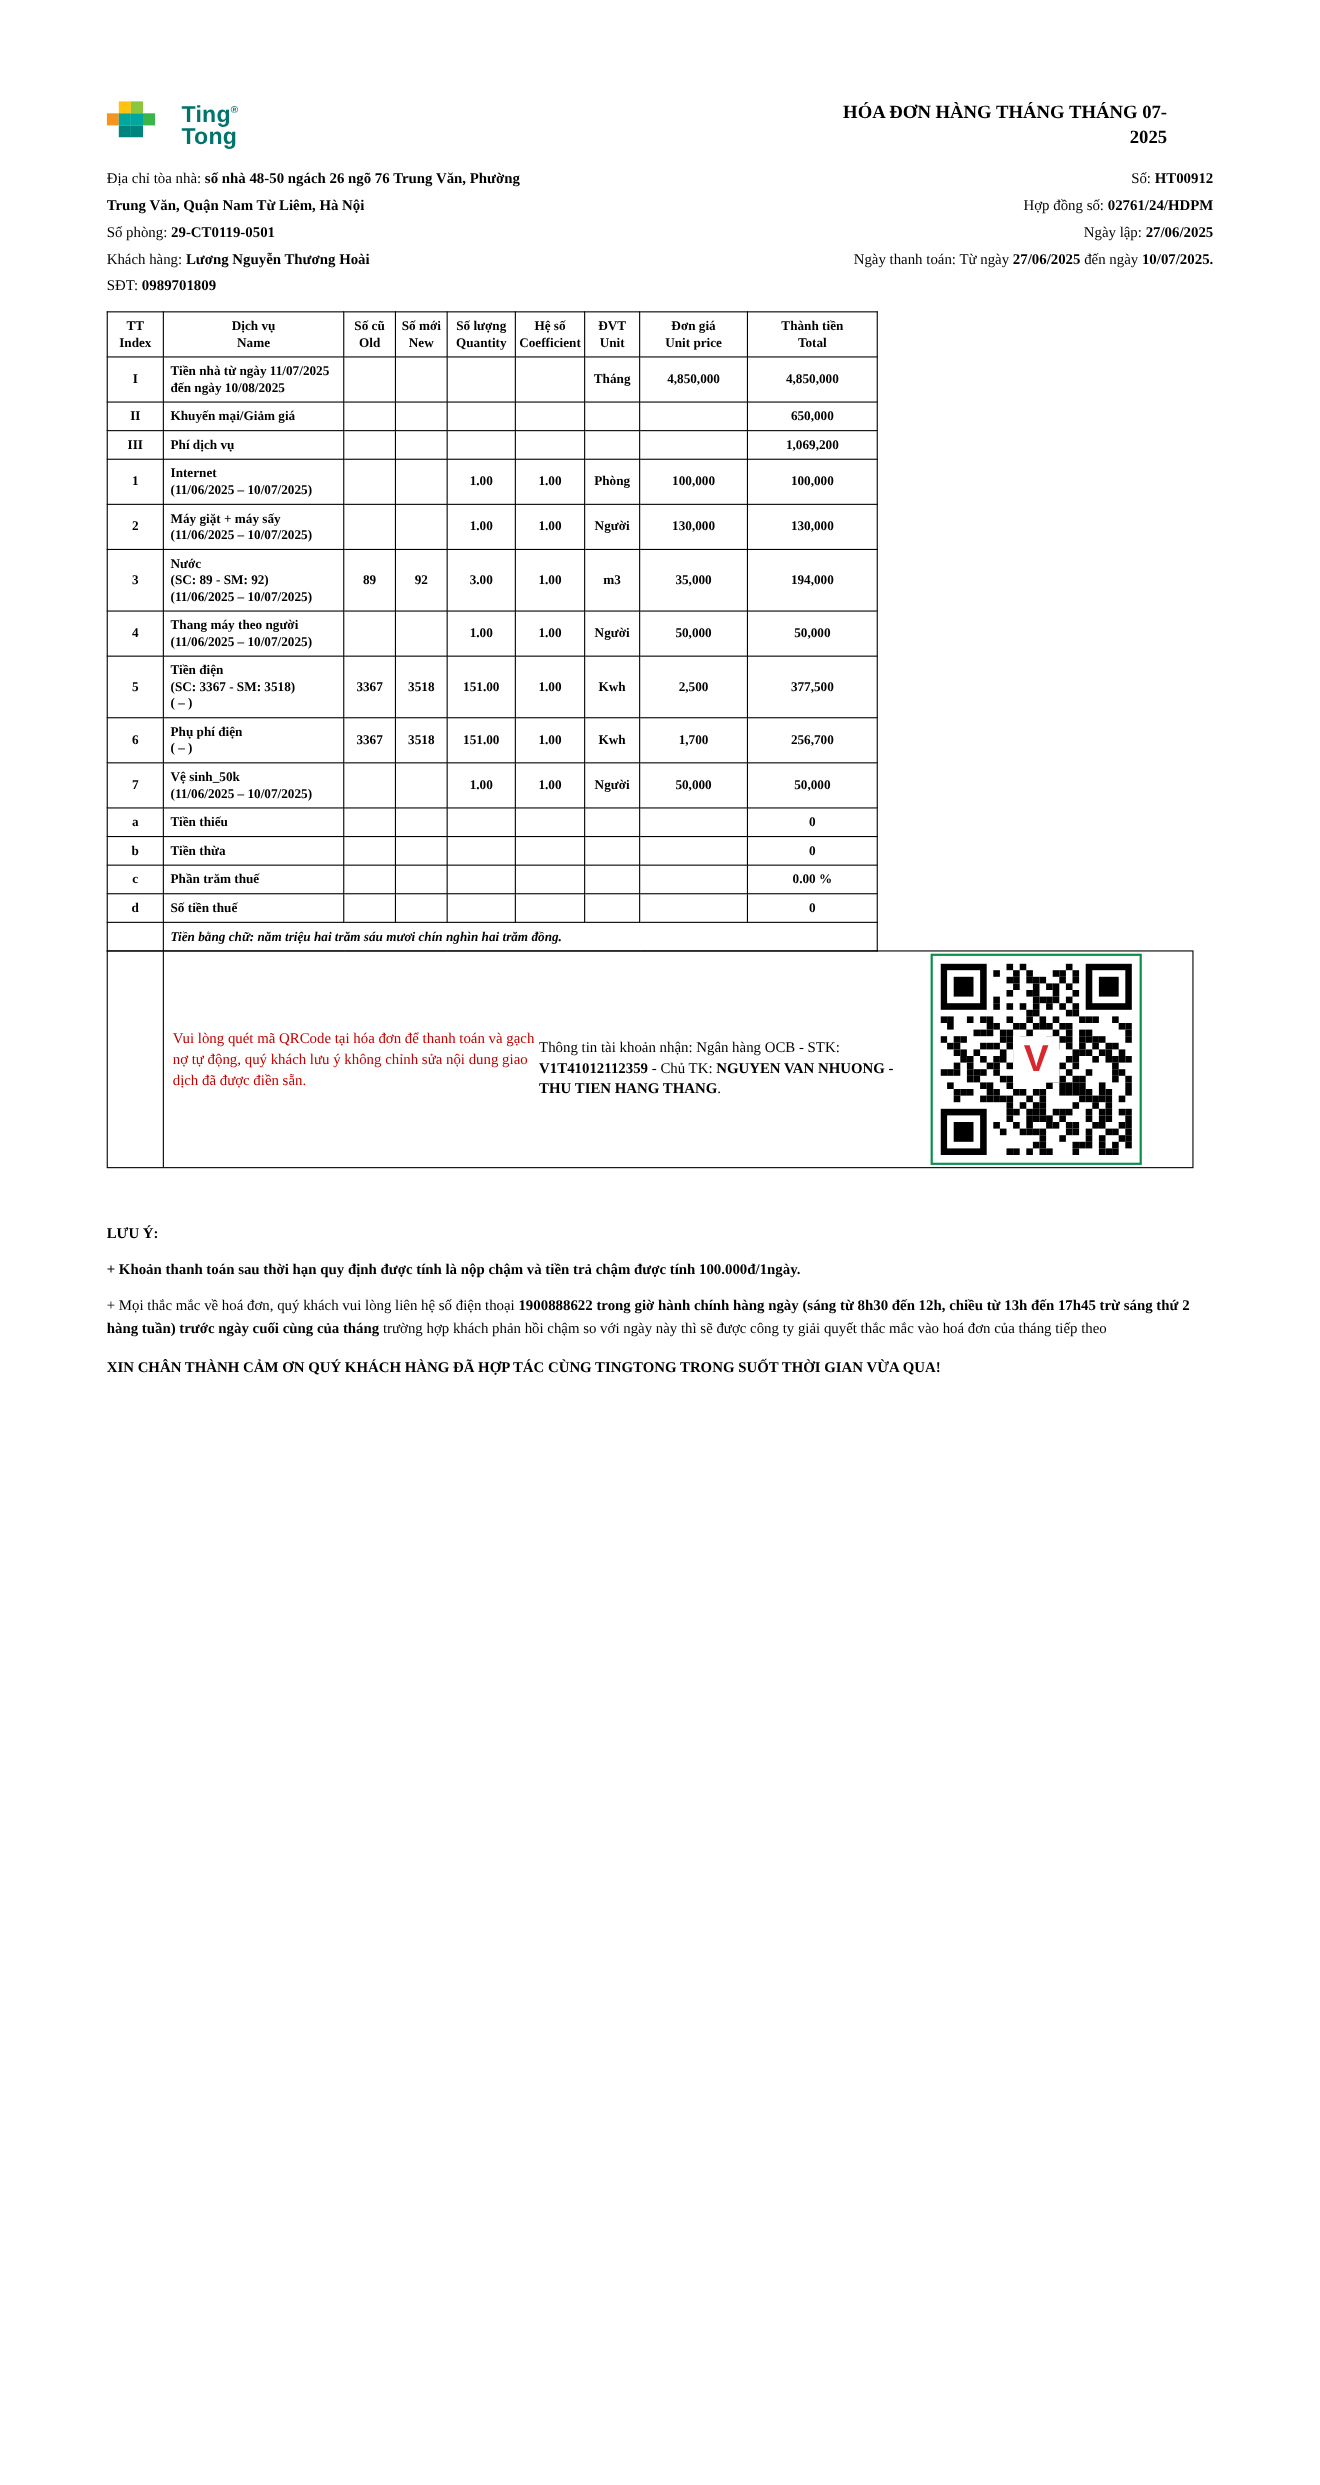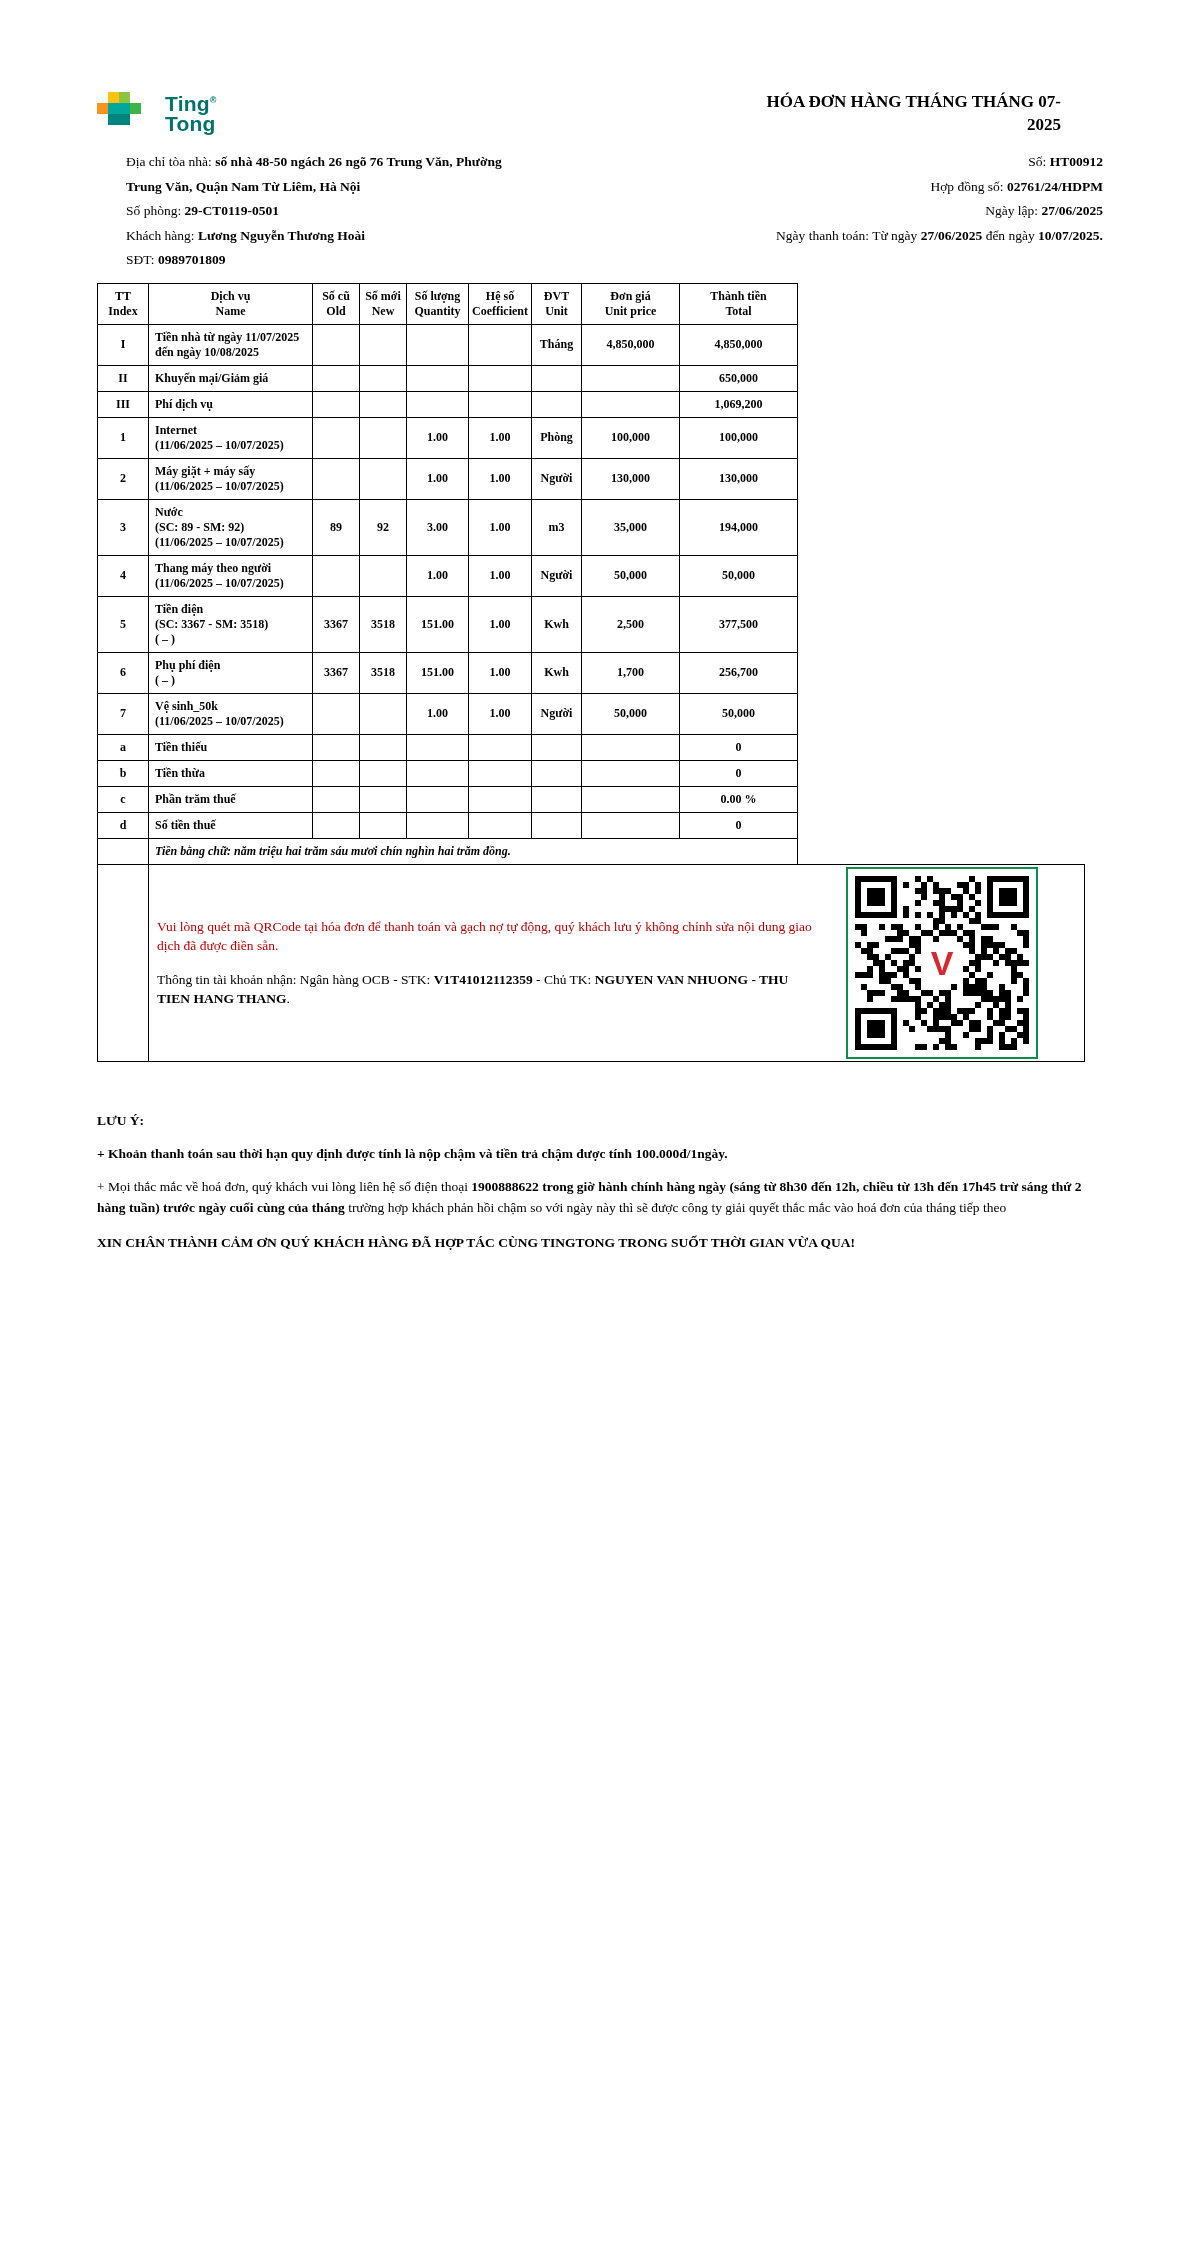--- a/index.html
+++ b/index.html
@@ -14,39 +14,39 @@
   .hdr { display:flex; justify-content:space-between; align-items:flex-start; }
   .logo { display:flex; align-items:flex-start; gap:24px; }
   .logo-mark { display:block; margin-top:2px; }
   .logo-text { font-family:"Liberation Sans", sans-serif; font-weight:bold; color:#00736B; font-size:21px; line-height:20px; letter-spacing:0.2px; }
   .logo-text sup { font-size:9px; vertical-align:super; }
   .title { width:300px; margin-right:42px; text-align:right; font-weight:bold; font-size:17px; line-height:23px; }
 
   
   .info { display:flex; justify-content:space-between; margin-top:14px; }
   .info-col { font-size:13.5px; }
-  .info-line { line-height:24.5px; white-space:nowrap;margin-left:29px; }
+  .info-line { line-height:24.5px; white-space:nowrap; }
   .info-right .info-line { text-align:right; }
   .b { font-weight:bold; }
 
   
   table.inv { border-collapse:collapse; margin-top:10px; table-layout:fixed; width:700px; }
   table.inv th, table.inv td { border:1px solid #000; font-size:12px; font-weight:bold; vertical-align:middle; }
   table.inv th { text-align:center; line-height:15px; padding:5px 2px; }
   table.inv td { padding:5px 6px; line-height:15px; }
   td.al-c { text-align:center; }
   td.al-r { text-align:center; }
   td.al-l { text-align:left; }
   td.words-cell { font-weight:normal; font-style:italic; }
   tr.words-row td { height:26px; }
 
   
   .qr-box { width:988px; border:1px solid #000; margin-top:-1px; display:flex; height:198px; }
   .qr-stub { width:51px; border-right:1px solid #000; flex:none; }
-  .qr-content { flex:1; padding:0 28px 0 8px; display:flex; flex-direction:column; justify-content:center; font-size:13.5px; line-height:19px;align-items:center; }
+  .qr-content { flex:1; padding:0 28px 0 8px; display:flex; flex-direction:row; justify-content:center; font-size:13.5px; line-height:19px;align-items:center; }
   .qr-note { color:#C00000; }
   .qr-account { margin-top:15px; }
   .qr-wrap { flex:none; width:238px; display:flex; align-items:center; }
   .qr-frame { width:192px; height:192px; border:2px solid #0A8F4D; background:#fff; padding:7px; position:relative; }
   .qr-frame svg { width:100%; height:100%; display:block; }
   .qr-center { position:absolute; left:50%; top:50%; transform:translate(-50%,-50%);
                width:42px; height:42px; background:#fff; display:flex; align-items:center; justify-content:center; }
   .qr-v { font-family:"Liberation Sans", sans-serif; font-weight:bold; font-size:34px; color:#D7282F; line-height:1; }
 
   

